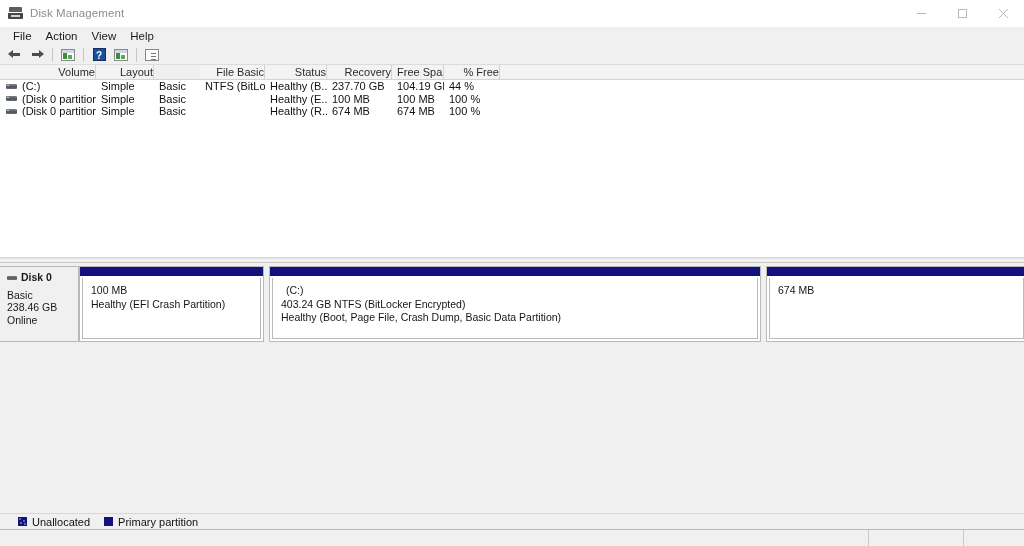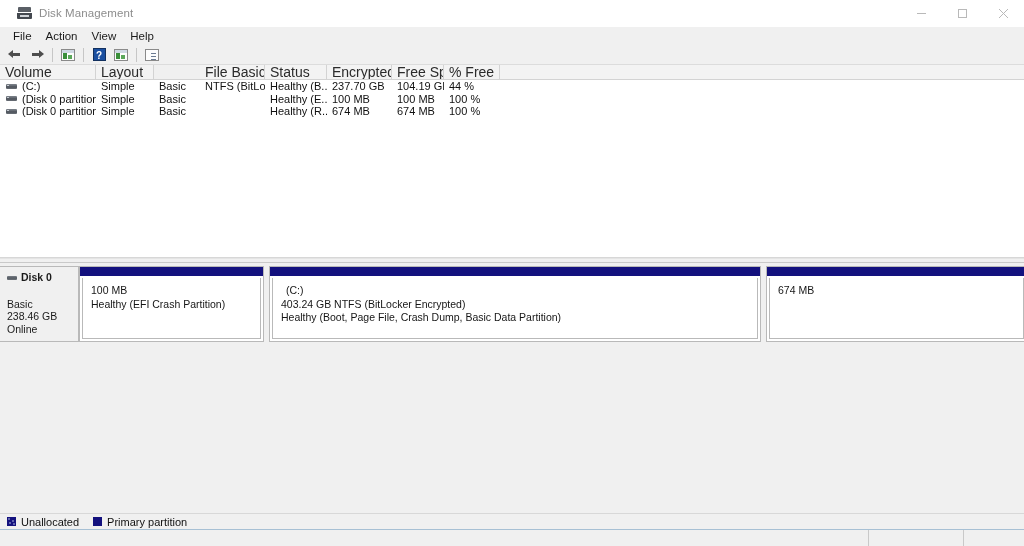--- a/index.html
+++ b/index.html
@@ -22,21 +22,21 @@
   
   .titlebar {
     height: 27px;
     background: #ffffff;
     display: flex;
     align-items: center;
     position: relative;
     flex: none;
     border-bottom: 1px solid #ffffff;
   }
-  .title-left { display: flex; align-items: center; padding-left: 17px; gap: 7px; }
+  .title-left { display: flex; align-items: center; padding-left: 8px; gap: 7px; }
   .app-icon { width: 15px; height: 13px; position: relative; flex: none; }
   .app-icon .ic-top {
     position: absolute; left: 1px; top: 0px; width: 13px; height: 5px;
     background: #5a5f66; border-radius: 1px 1px 0 0;
   }
   .app-icon .ic-bot {
     position: absolute; left: 0px; top: 6px; width: 15px; height: 6px;
     background: #43484f; border-radius: 0 0 1px 1px;
   }
   .app-icon .ic-slot {
@@ -123,29 +123,30 @@
     position: relative;
     overflow: hidden;
   }
   .grid-head {
     display: flex;
     height: 15px;
     background: #f0f0f0;
     border-bottom: 1px solid #d3d3d3;
   }
   .gh {
-    font-size: 14px;
+    font-size: 11px;
     color: #2b2b2b;
     line-height: 14px;
     padding-left: 5px;
     border-right: 1px solid #d3d3d3;
     background: #f3f3f3;
     overflow: hidden;
     white-space: nowrap;
     flex: none;
+    text-align: right;
   }
   .gh-filler { flex: 1 1 auto; background: #f3f3f3; border-right: none; }
   .grid-body { }
   .grow {
     display: flex;
     height: 12.6px;
     align-items: center;
   }
   .gc {
     font-size: 11px;
@@ -192,21 +193,21 @@
     background: #f0f0f0;
     border: 1px solid #b9b9b9;
     border-left: none;
     padding: 5px 0 0 7px;
     font-size: 10.5px;
     color: #1a1a1a;
     line-height: 11.5px;
   }
   .disk-info .dtitle {
     display: flex; align-items: center; gap: 4px;
-    font-weight: bold; font-size: 10.5px; margin-bottom: 15px;
+    font-weight: bold; font-size: 10.5px; margin-bottom: 6px;
   }
   .disk-mini {
     width: 10px; height: 4px;
     background: linear-gradient(#787e86 0%, #565c64 50%, #6b7178 100%);
     border-radius: 1px; flex: none;
   }
   .disk-info .dline { margin-top: 1px; }
 
   .parts {
     flex: 1 1 auto;
@@ -248,21 +249,21 @@
   .p-c   { width: 492px; }
   .p-rec { width: 261px; }
 
   
   .legend {
     height: 16px;
     flex: none;
     background: #f0f0f0;
     display: flex;
     align-items: center;
-    padding-left: 7px;
+    padding-left: 18px;
     gap: 6px;
     border-top: 1px solid #d8d8d8;
   }
   .leg { display: flex; align-items: center; gap: 5px; margin-right: 8px; }
   .swatch { width: 9px; height: 9px; flex: none; }
   .sw-unalloc {
     background-color: #13117e;
     background-image:
       radial-gradient(circle at 2px 2px, #b9c4e8 0.6px, transparent 0.8px),
       radial-gradient(circle at 6px 4px, #b9c4e8 0.6px, transparent 0.8px),
@@ -377,21 +378,21 @@
     </div>
   </div>
 
   <div class="listpane">
     <div class="grid-head" id="grid-head">
         <div class="gh" style="width: 96px;">Volume</div>
         <div class="gh" style="width: 58px;">Layout</div>
         <div class="gh" style="width: 46px; margin-top: 35px;">Type</div>
         <div class="gh" style="width: 65px;">File Basic</div>
         <div class="gh" style="width: 62px;">Status</div>
-        <div class="gh" style="width: 65px;">Encrypted</div>
+        <div class="gh" style="width: 65px;">Recovery</div>
         <div class="gh" style="width: 52px;">Free Spa...</div>
         <div class="gh" style="width: 56px;">% Free</div>
         <div class="gh gh-filler"></div>
       </div>
     <div class="grid-body" id="grid-body">
         <div class="grow">
           <div class="gc vol" style="width: 96px;">
             <span class="vol-icon"></span>
             <span>(C:)</span>
           </div>

